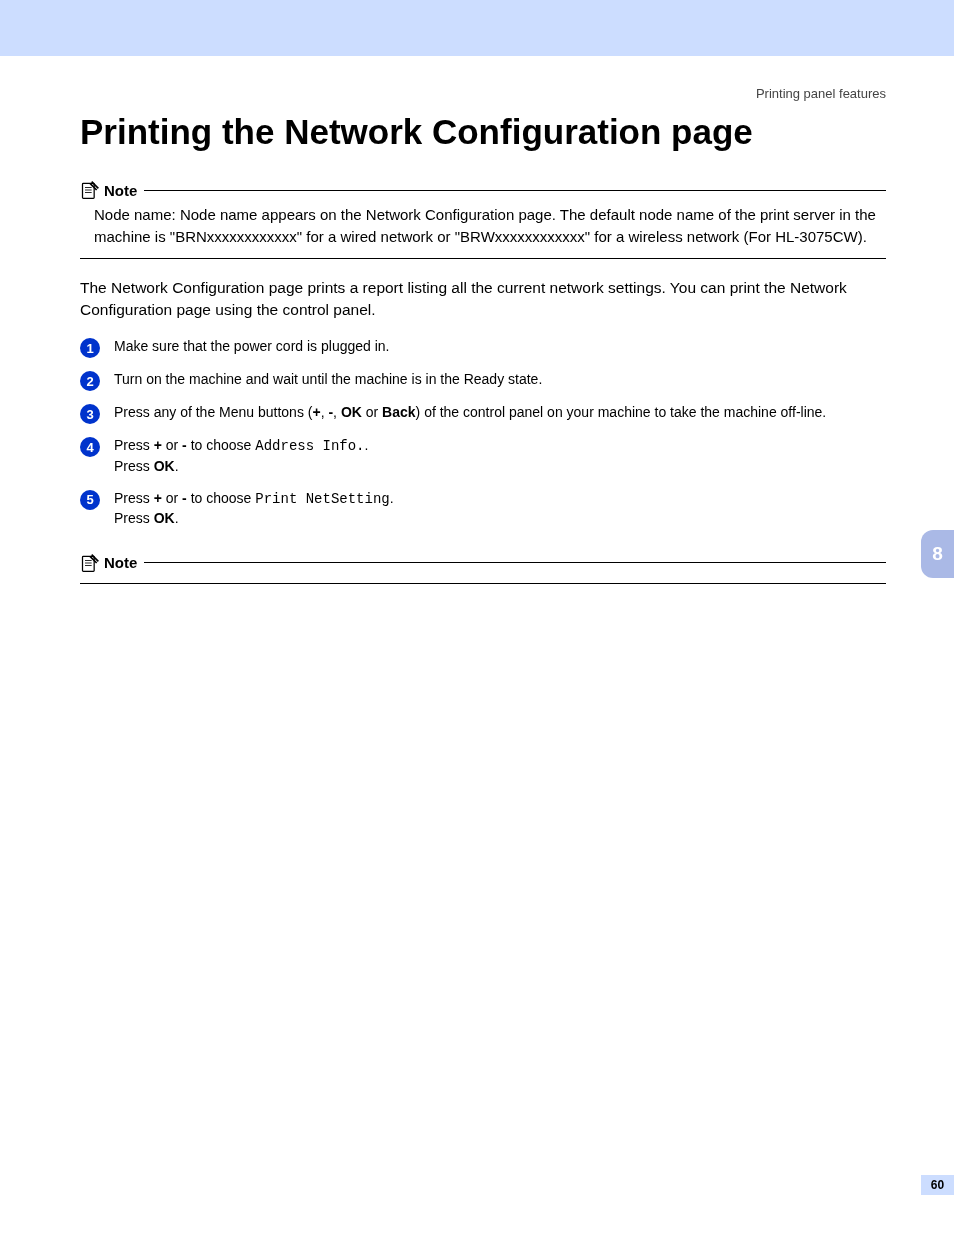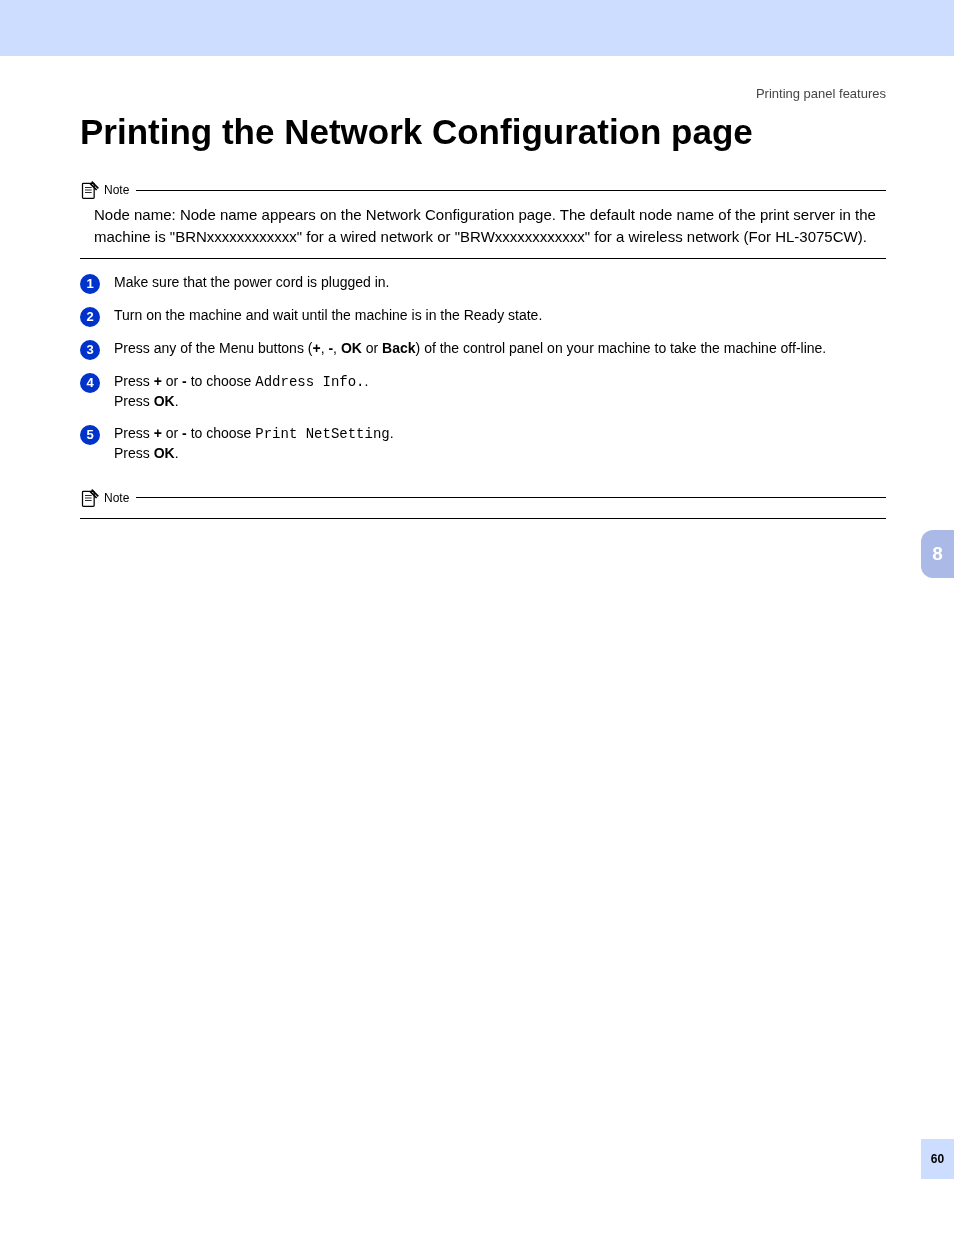--- a/index.html
+++ b/index.html
@@ -40,22 +40,22 @@
     align-items: center;
     margin-bottom: 4px;
   }
   .note-icon {
     width: 20px;
     height: 20px;
     margin-right: 4px;
     flex-shrink: 0;
   }
   .note-label {
-    font-weight: normal;
-    font-size: 12px;
+    font-weight: bold;
+    font-size: 15px;
     margin-right: 7px;
     white-space: nowrap;
   }
   .note-line {
     flex: 1;
     height: 1px;
     background: #000;
   }
   .note-body {
     font-size: 15px;
@@ -113,23 +113,23 @@
     color: #fff;
     font-size: 19px;
     font-weight: bold;
     display: flex;
     align-items: center;
     justify-content: center;
   }
   .page-num-box {
     position: absolute;
     right: 0;
-    bottom: 56px;
+    bottom: 40px;
     width: 33px;
-    height: 40px;
+    height: 20px;
     background: #ccddff;
     display: flex;
     align-items: center;
     justify-content: center;
   }
   .page-num {
     font-size: 12px;
     font-weight: bold;
     color: #000;
   }
@@ -156,20 +156,21 @@
           <path d="M6 9 h8 M6 12 h8 M6 15 h8" stroke="#000" stroke-width="1"></path>
         </svg>
       </span>
       <span class="note-label">Note</span>
       <span class="note-line"></span>
     </div>
     <div class="note-body">Node name: Node name appears on the Network Configuration page. The default node name of the print server in the machine is "BRNxxxxxxxxxxxx" for a wired network or "BRWxxxxxxxxxxxx" for a wireless network (For HL-3075CW).</div>
     <div class="note-divider"></div>
   </div>
 
+  <p class="intro">The Network Configuration page prints a report listing all the current network settings. You can print the Network Configuration page using the control panel.</p>
 
   <div class="steps">
     <div class="step">
       <div class="bullet">1</div>
       <div class="step-text">Make sure that the power cord is plugged in.</div>
     </div>
     <div class="step">
       <div class="bullet">2</div>
       <div class="step-text">Turn on the machine and wait until the machine is in the Ready state.</div>
     </div>

